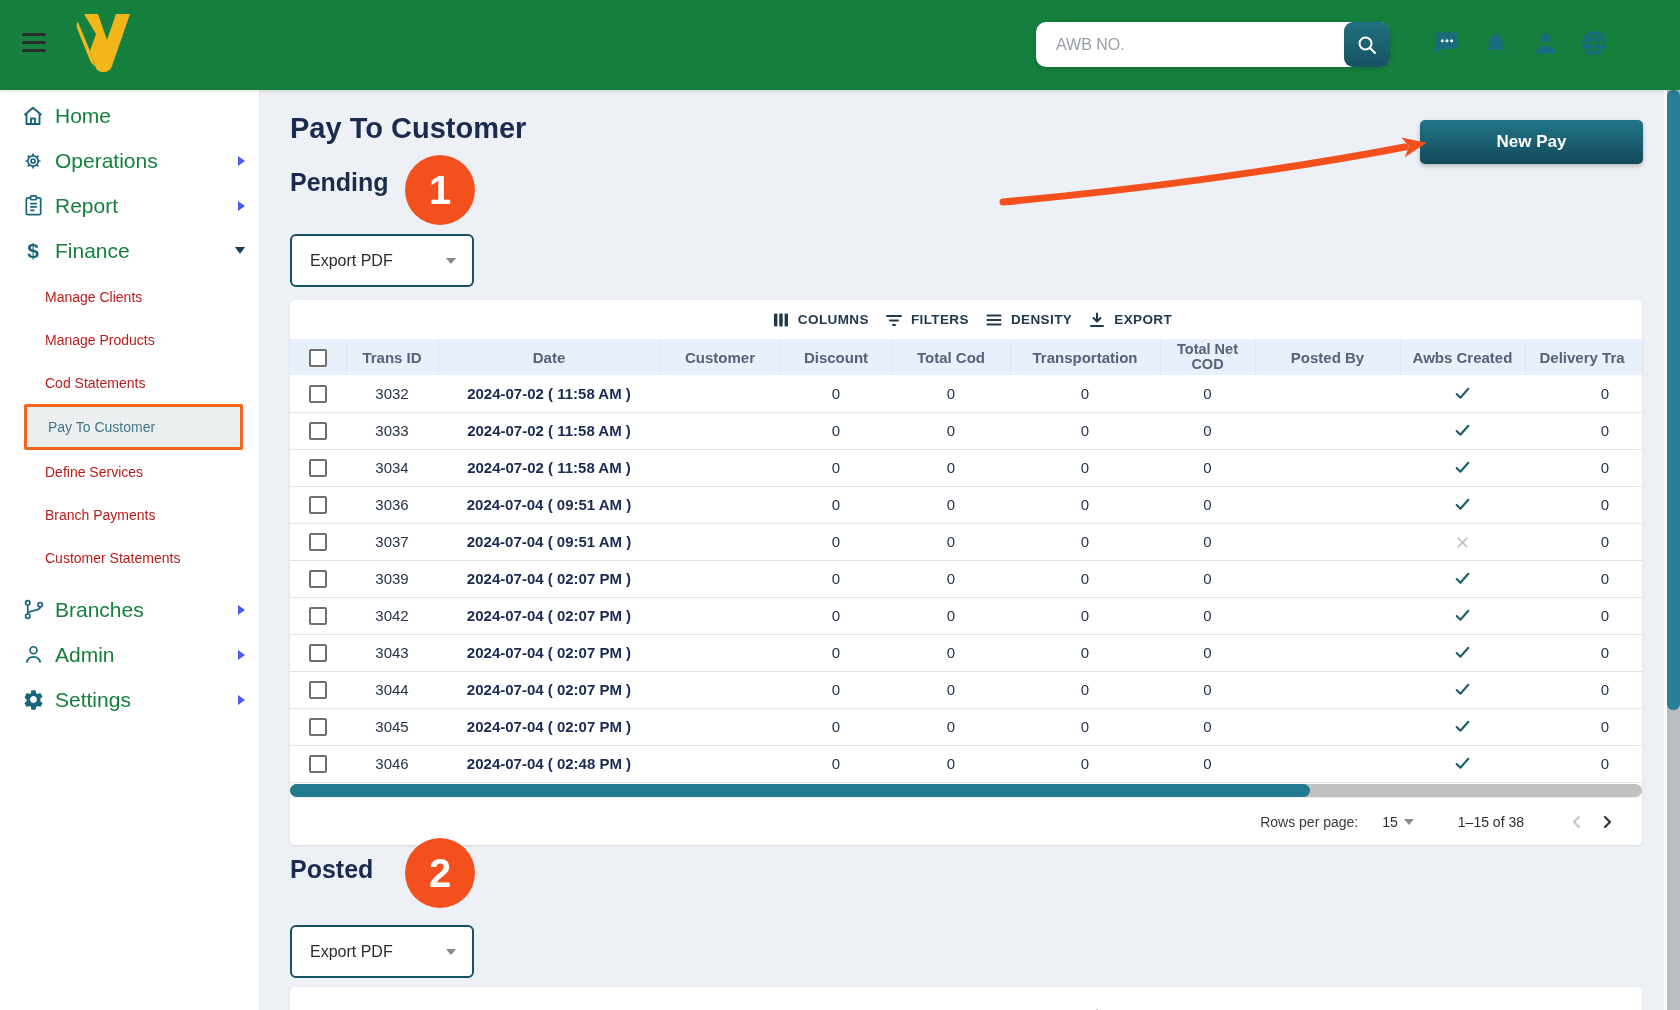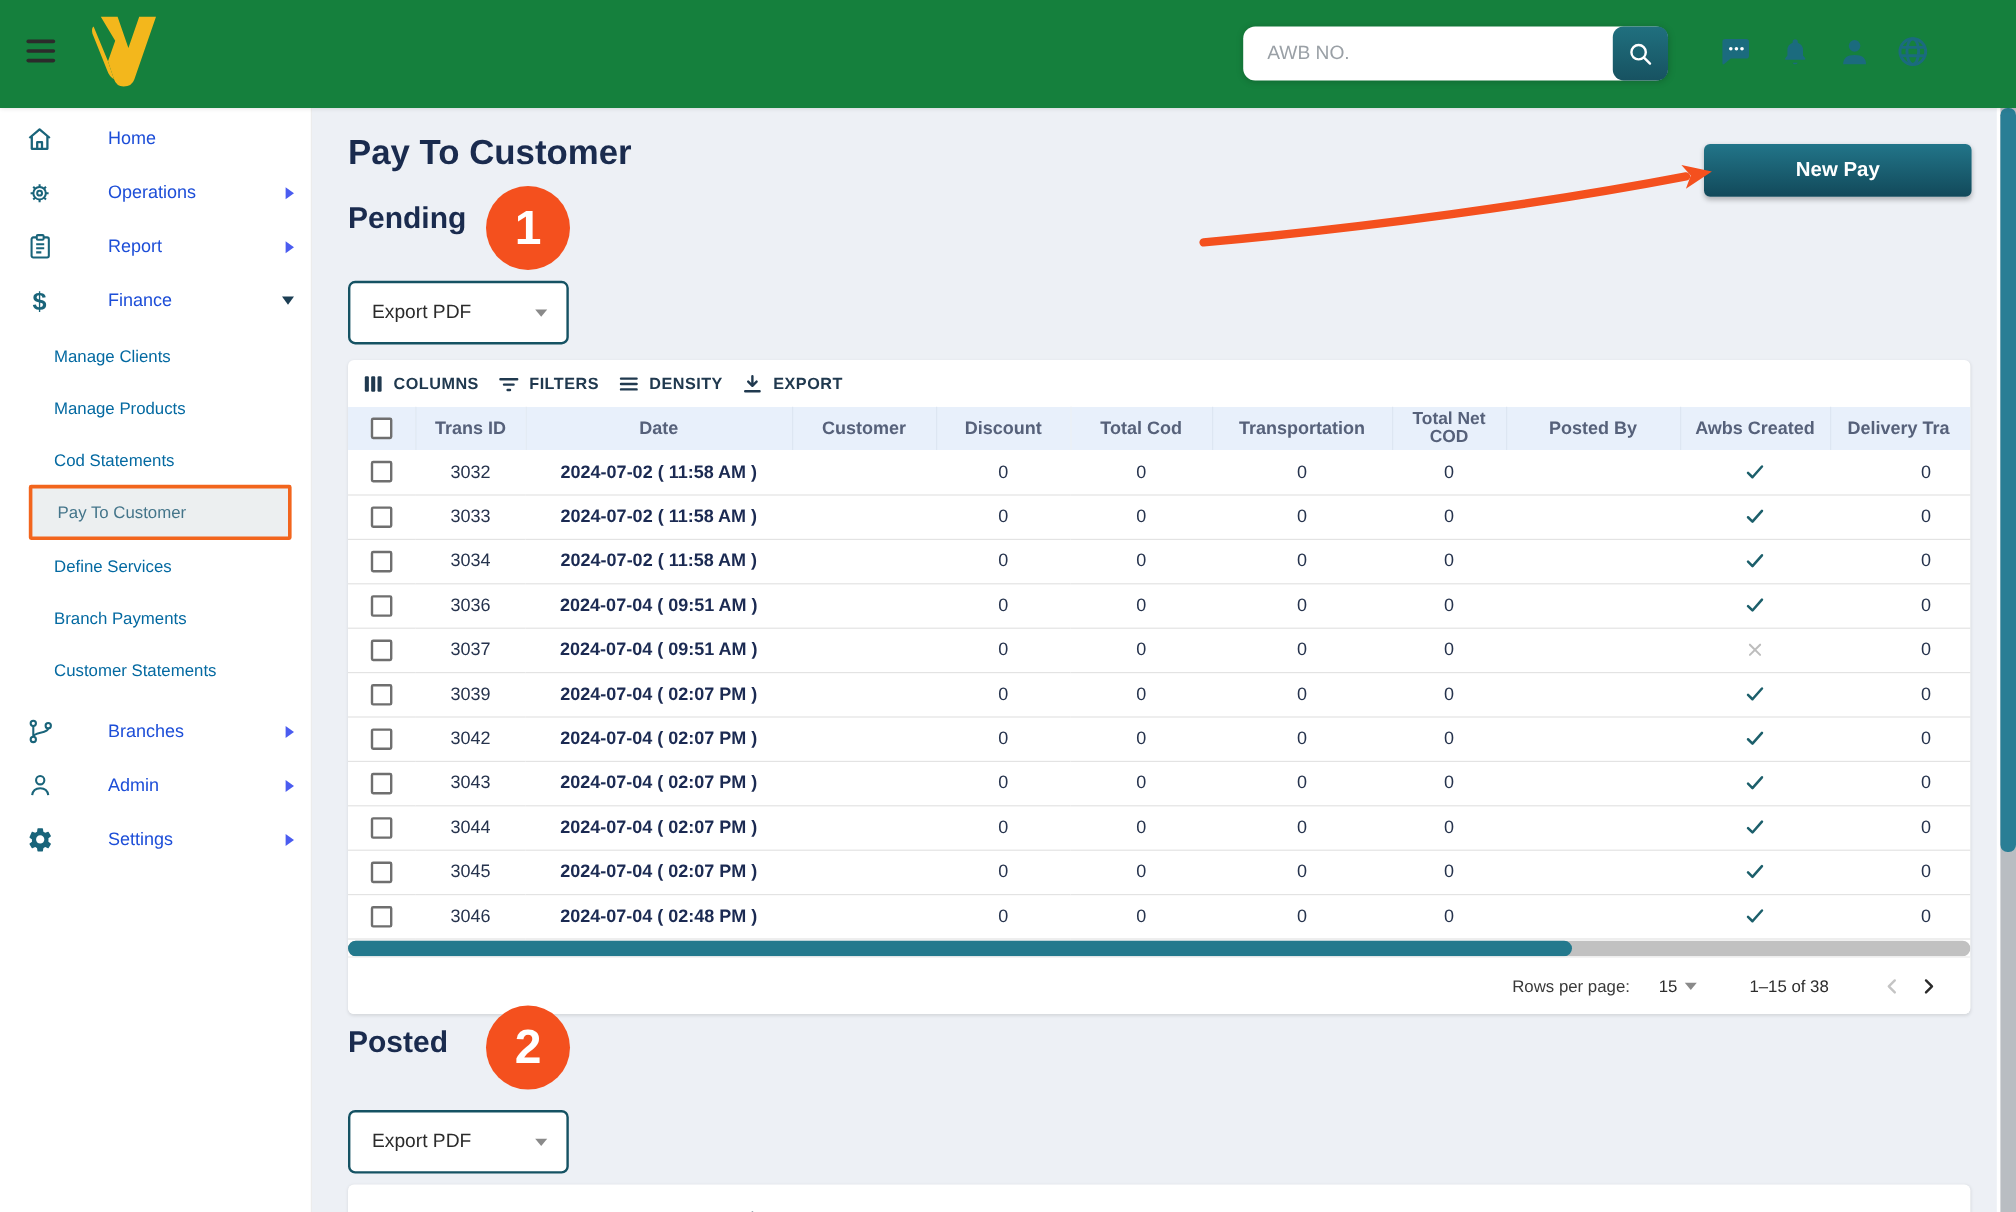--- a/index.html
+++ b/index.html
@@ -21,28 +21,28 @@
   .searchbtn { width:46px; height:45px; background:linear-gradient(180deg,#20707f,#175261);
                border:none; border-radius:9px; display:flex; align-items:center; justify-content:center; cursor:pointer; }
   .tb-icons { position:absolute; left:1432px; top:28px; display:flex; gap:19px; align-items:center; }
   .tb-ic { width:30px; height:30px; display:flex; align-items:center; justify-content:center; cursor:pointer; }
 
   
   .sidebar { position:absolute; left:0; top:90px; width:260px; height:920px; background:#fff;
              border-right:1px solid #ececec; z-index:20; padding-top:3px; }
   .nav-item { height:45px; display:flex; align-items:center; padding:0 14px 0 20px; cursor:pointer; }
   .nav-ico { width:26px; height:26px; display:flex; align-items:center; justify-content:center; }
-  .nav-label { margin-left:44px; font-size:15px; color:#1d4ed8; flex:1; }
+  .nav-label { margin-left:9px; font-size:21px; color:#15803d; flex:1; }
   .caret-r { width:0; height:0; border-top:5px solid transparent; border-bottom:5px solid transparent;
              border-left:7px solid #4a5cf0; }
   .caret-d { width:0; height:0; border-left:5px solid transparent; border-right:5px solid transparent;
              border-top:7px solid #1c3e54; }
   .submenu { padding:2px 0; }
   .sub-item { height:43px; display:flex; align-items:center; padding-left:45px;
-              font-size:14px; color:#0369a1; cursor:pointer; }
+              font-size:14px; color:#b91c1c; cursor:pointer; }
   .sub-item.active { margin:0 16px 0 24px; padding-left:21px; height:46px;
               background:#eceff0; border:3px solid #f2651d; border-radius:2px; color:#44758a; }
 
   
   .content-bg { position:absolute; left:260px; top:90px; width:1404px; height:920px; background:#edf0f5; }
   .page-scrollbar { position:absolute; left:1667px; top:90px; width:13px; height:920px; background:#b9bdc2; z-index:25; }
   .page-thumb { position:absolute; left:0; top:0; width:13px; height:620px; background:#2a7e95; border-radius:6px; }
 
   .page-title { position:absolute; left:290px; top:112px; font-size:29px; font-weight:bold; color:#1a2b4e; z-index:5;}
   .sec-heading { position:absolute; left:290px; font-size:25px; font-weight:bold; color:#1a2b4e; z-index:5;}
@@ -62,21 +62,21 @@
   .export-box .lbl { font-size:16px; color:#2b2b2b; flex:1; }
   .dd-caret { width:0; height:0; border-left:5px solid transparent; border-right:5px solid transparent;
               border-top:6px solid #8a8a8a; }
 
   
   .card { position:absolute; left:290px; width:1352px; background:#fff; border-radius:5px;
           box-shadow:0 1px 3px rgba(0,0,0,.1); overflow:hidden; z-index:4; }
   .card1 { top:300px; height:545px; }
   .card2 { top:987px; height:60px; }
 
-  .ttoolbar { height:39px; display:flex; align-items:center; gap:16px; padding-left:12px; }
+  .ttoolbar { height:39px; display:flex; align-items:center; gap:16px; padding-left:12px;justify-content:center; }
   .tool-btn { display:flex; align-items:center; gap:8px; font-size:13.5px; font-weight:bold;
               letter-spacing:.4px; color:#20394f; background:none; border:none; cursor:pointer; font-family:inherit;}
 
   table.grid { border-collapse:collapse; table-layout:fixed; width:1395px; }
   .grid th { height:36px; background:#e8f0fb; font-size:15px; font-weight:600; color:#56617a;
              text-align:center; white-space:nowrap; overflow:hidden; }
   .grid thead th + th { border-left:1px solid #dde6f2; }
   .grid th.two-line { font-size:14.5px; line-height:15px; white-space:normal; }
   .grid th.col-last { text-align:left; padding-left:14px; }
   .grid td { height:37px; border-bottom:1px solid #e3e3e3; font-size:15px; color:#26334d;

